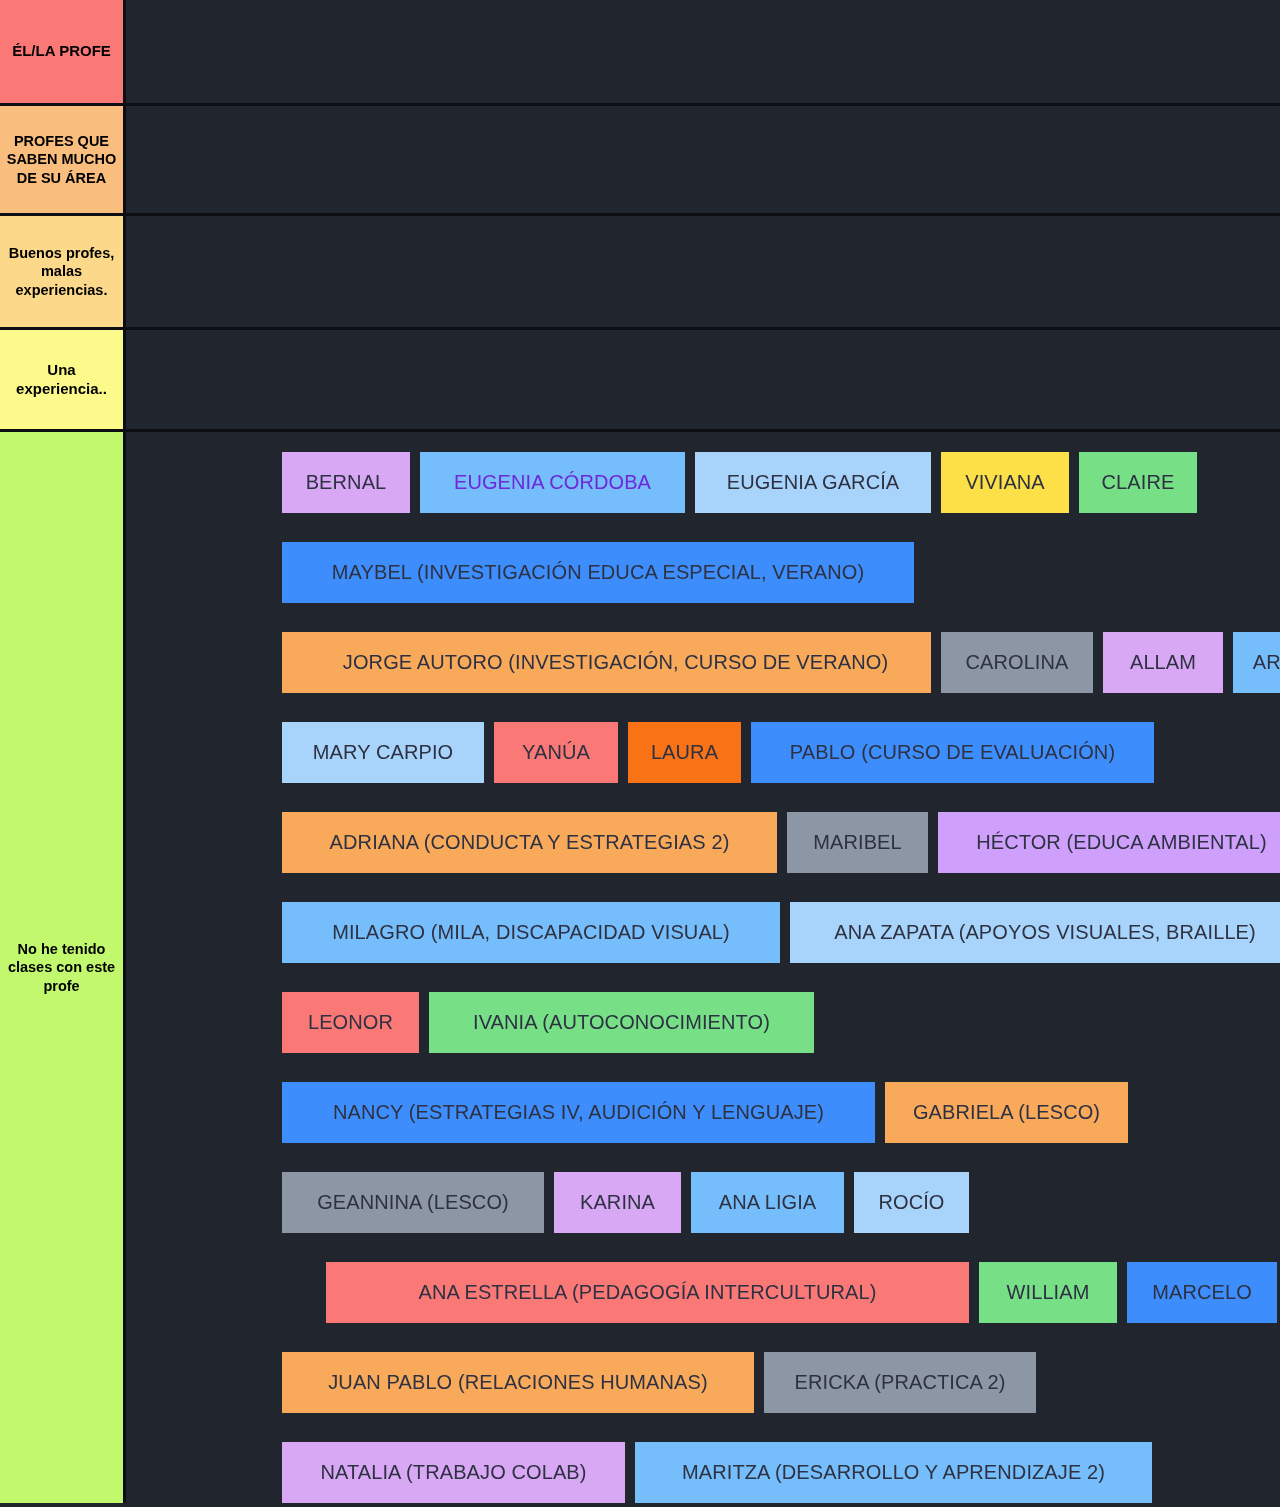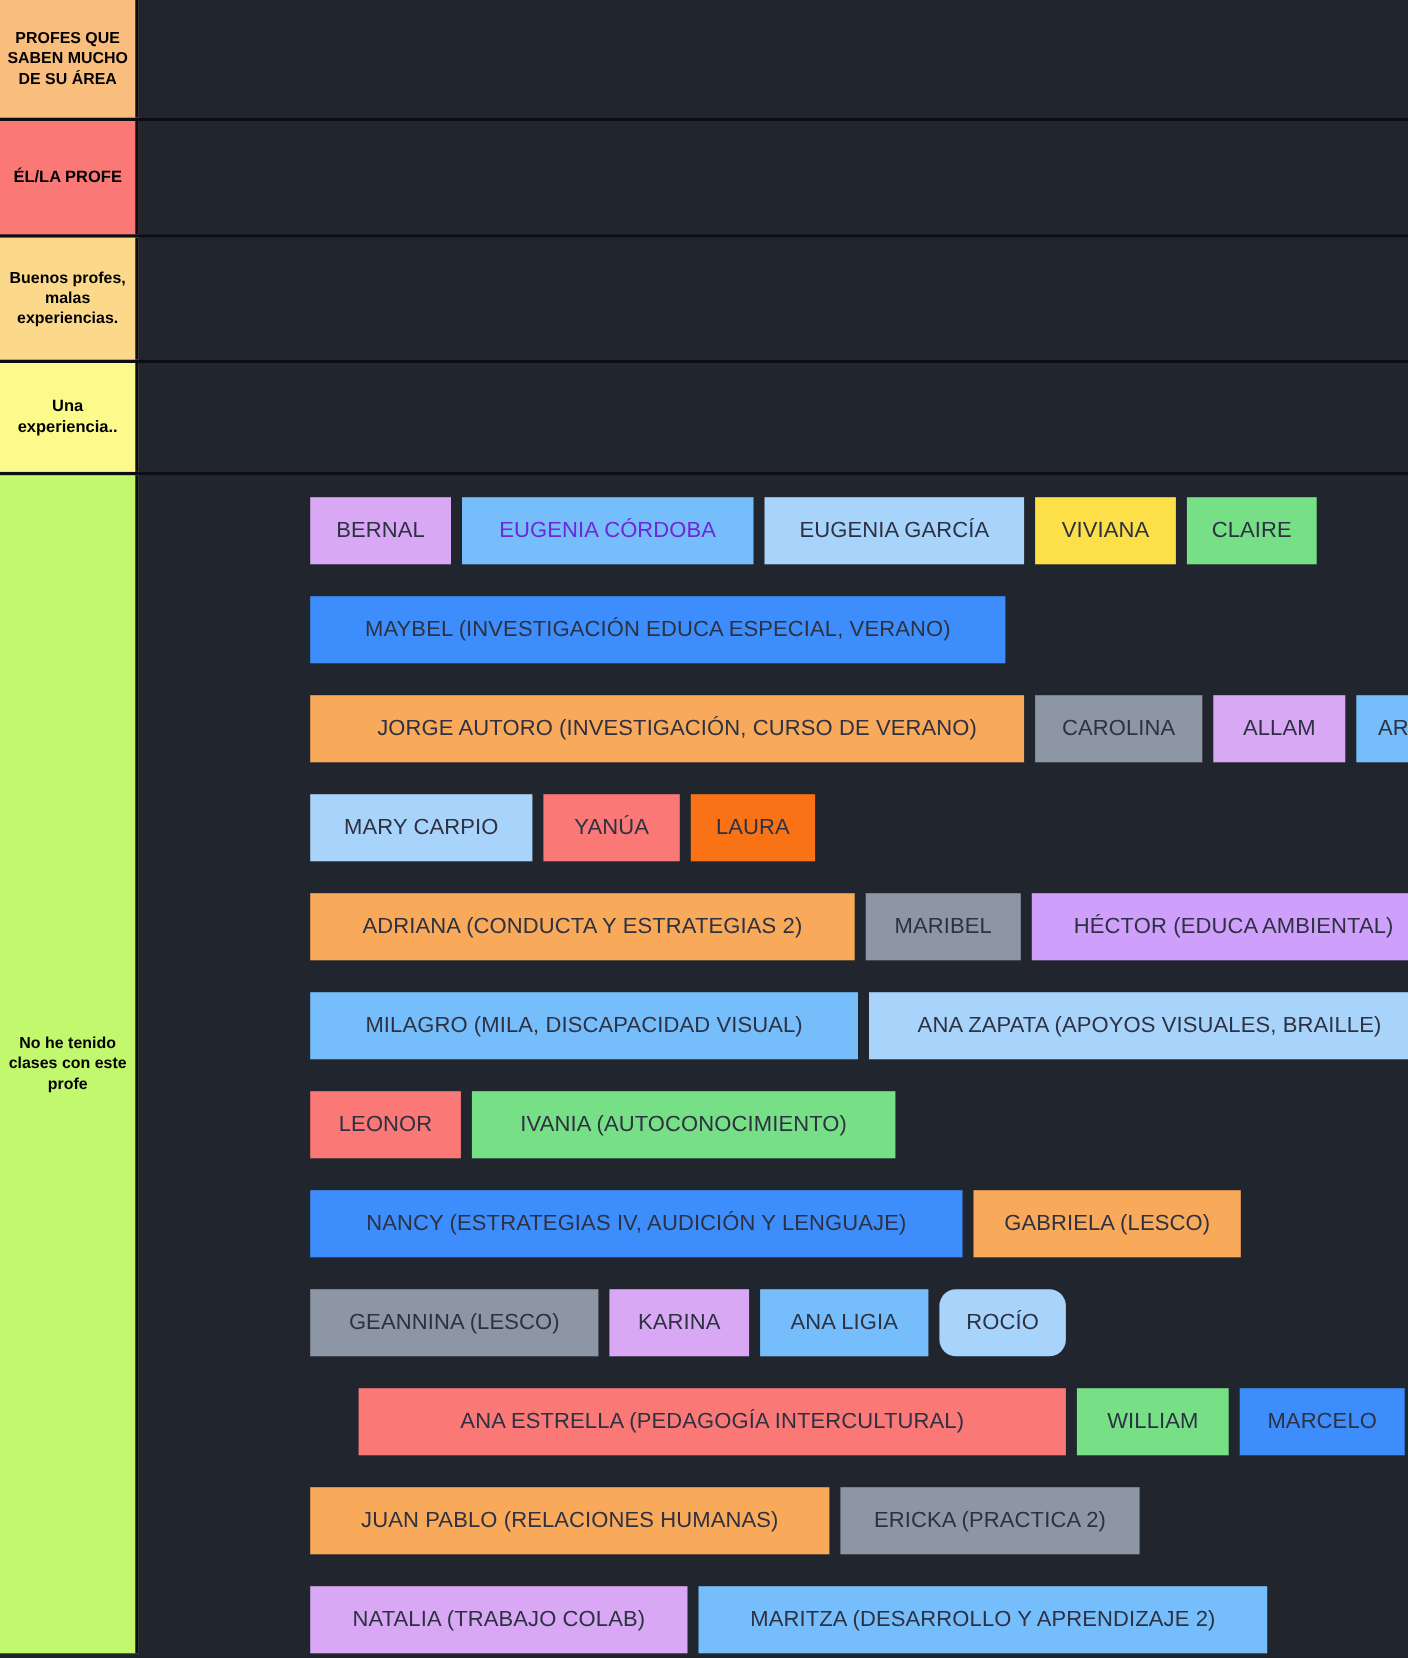--- a/index.html
+++ b/index.html
@@ -81,26 +81,26 @@
     padding: 0 18px;
     font-weight: 400;
     font-family: "Liberation Sans", sans-serif;
   }
 </style>
 </head>
 <body>
 
 <div id="tierlist">
     <div class="tier-row">
+      <div class="tier-label" style="background: rgb(250, 120, 118);">ÉL/LA PROFE</div>
+      <div class="tier-items empty" style="height: 103px;"></div>
+    </div>
+    <div class="tier-row">
       <div class="tier-label small" style="background: rgb(249, 189, 126);">PROFES QUE SABEN MUCHO DE SU ÁREA</div>
       <div class="tier-items empty" style="height: 107px;"></div>
-    </div>
-    <div class="tier-row">
-      <div class="tier-label" style="background: rgb(250, 120, 118);">ÉL/LA PROFE</div>
-      <div class="tier-items empty" style="height: 103px;"></div>
     </div>
     <div class="tier-row">
       <div class="tier-label small" style="background: rgb(252, 217, 138);">Buenos profes, malas experiencias.</div>
       <div class="tier-items empty" style="height: 111px;"></div>
     </div>
     <div class="tier-row">
       <div class="tier-label" style="background: rgb(251, 250, 138);">Una experiencia..</div>
       <div class="tier-items empty" style="height: 99px;"></div>
     </div>
     <div class="tier-row">
@@ -119,20 +119,21 @@
         <div class="item-row">
           <div class="item" style="background: rgb(249, 169, 90); width: 649px; color: rgb(45, 49, 66); padding-left: 36px;">JORGE AUTORO (INVESTIGACIÓN, CURSO DE VERANO)</div>
           <div class="item" style="background: rgb(141, 150, 164); width: 152px; color: rgb(45, 49, 66);">CAROLINA</div>
           <div class="item" style="background: rgb(217, 168, 245); width: 120px; color: rgb(45, 49, 66);">ALLAM</div>
           <div class="item" style="background: rgb(118, 189, 251); width: 127px; color: rgb(45, 49, 66);">ARGELIA</div>
         </div>
         <div class="item-row">
           <div class="item" style="background: rgb(168, 212, 251); width: 202px; color: rgb(45, 49, 66);">MARY CARPIO</div>
           <div class="item" style="background: rgb(250, 120, 118); width: 124px; color: rgb(45, 49, 66);">YANÚA</div>
           <div class="item" style="background: #f97316; width: 113px; color: rgb(45, 49, 66);">LAURA</div>
+          <div class="item" style="background: rgb(61, 142, 252); width: 403px; color: rgb(45, 49, 66);">PABLO (CURSO DE EVALUACIÓN)</div>
         </div>
         <div class="item-row">
           <div class="item" style="background: rgb(249, 169, 90); width: 495px; color: rgb(45, 49, 66);">ADRIANA (CONDUCTA Y ESTRATEGIAS 2)</div>
           <div class="item" style="background: rgb(141, 150, 164); width: 141px; color: rgb(45, 49, 66);">MARIBEL</div>
           <div class="item" style="background: rgb(207, 160, 251); width: 367px; color: rgb(45, 49, 66);">HÉCTOR (EDUCA AMBIENTAL)</div>
         </div>
         <div class="item-row">
           <div class="item" style="background: rgb(118, 189, 251); width: 498px; color: rgb(45, 49, 66);">MILAGRO (MILA, DISCAPACIDAD VISUAL)</div>
           <div class="item" style="background: rgb(168, 212, 251); width: 510px; color: rgb(45, 49, 66);">ANA ZAPATA (APOYOS VISUALES, BRAILLE)</div>
         </div>
@@ -141,21 +142,21 @@
           <div class="item" style="background: rgb(119, 224, 135); width: 385px; color: rgb(45, 49, 66);">IVANIA (AUTOCONOCIMIENTO)</div>
         </div>
         <div class="item-row">
           <div class="item" style="background: rgb(61, 142, 252); width: 593px; color: rgb(45, 49, 66);">NANCY (ESTRATEGIAS IV, AUDICIÓN Y LENGUAJE)</div>
           <div class="item" style="background: rgb(249, 169, 90); width: 243px; color: rgb(45, 49, 66);">GABRIELA (LESCO)</div>
         </div>
         <div class="item-row">
           <div class="item" style="background: rgb(141, 150, 164); width: 262px; color: rgb(45, 49, 66);">GEANNINA (LESCO)</div>
           <div class="item" style="background: rgb(217, 168, 245); width: 127px; color: rgb(45, 49, 66);">KARINA</div>
           <div class="item" style="background: rgb(118, 189, 251); width: 153px; color: rgb(45, 49, 66);">ANA LIGIA</div>
-          <div class="item" style="background: rgb(168, 212, 251); width: 115px; color: rgb(45, 49, 66); border-radius: 15px;">ROCÍO</div>
+          <div class="item" style="background: rgb(168, 212, 251); width: 115px; color: rgb(45, 49, 66);">ROCÍO</div>
         </div>
         <div class="item-row">
           <div class="item" style="background: rgb(250, 120, 118); width: 643px; color: rgb(45, 49, 66); margin-left: 44px;">ANA ESTRELLA (PEDAGOGÍA INTERCULTURAL)</div>
           <div class="item" style="background: rgb(119, 224, 135); width: 138px; color: rgb(45, 49, 66);">WILLIAM</div>
           <div class="item" style="background: rgb(61, 142, 252); width: 150px; color: rgb(45, 49, 66);">MARCELO</div>
         </div>
         <div class="item-row">
           <div class="item" style="background: rgb(249, 169, 90); width: 472px; color: rgb(45, 49, 66);">JUAN PABLO (RELACIONES HUMANAS)</div>
           <div class="item" style="background: rgb(141, 150, 164); width: 272px; color: rgb(45, 49, 66);">ERICKA (PRACTICA 2)</div>
         </div>

